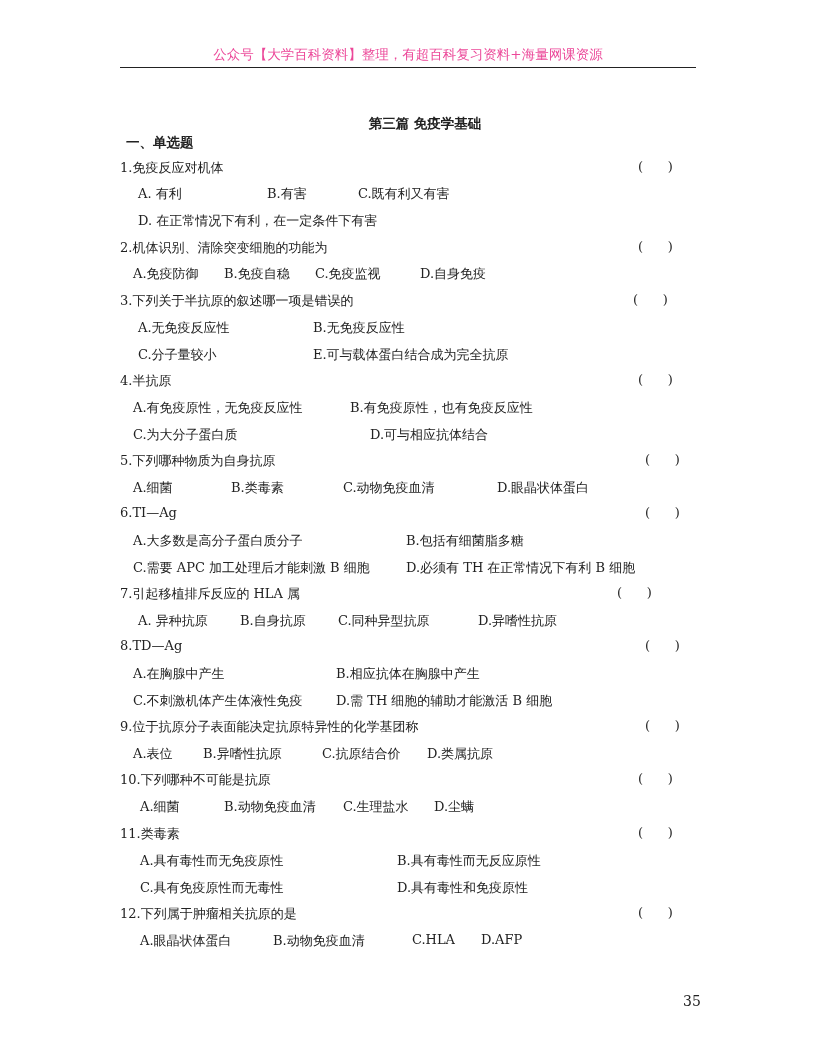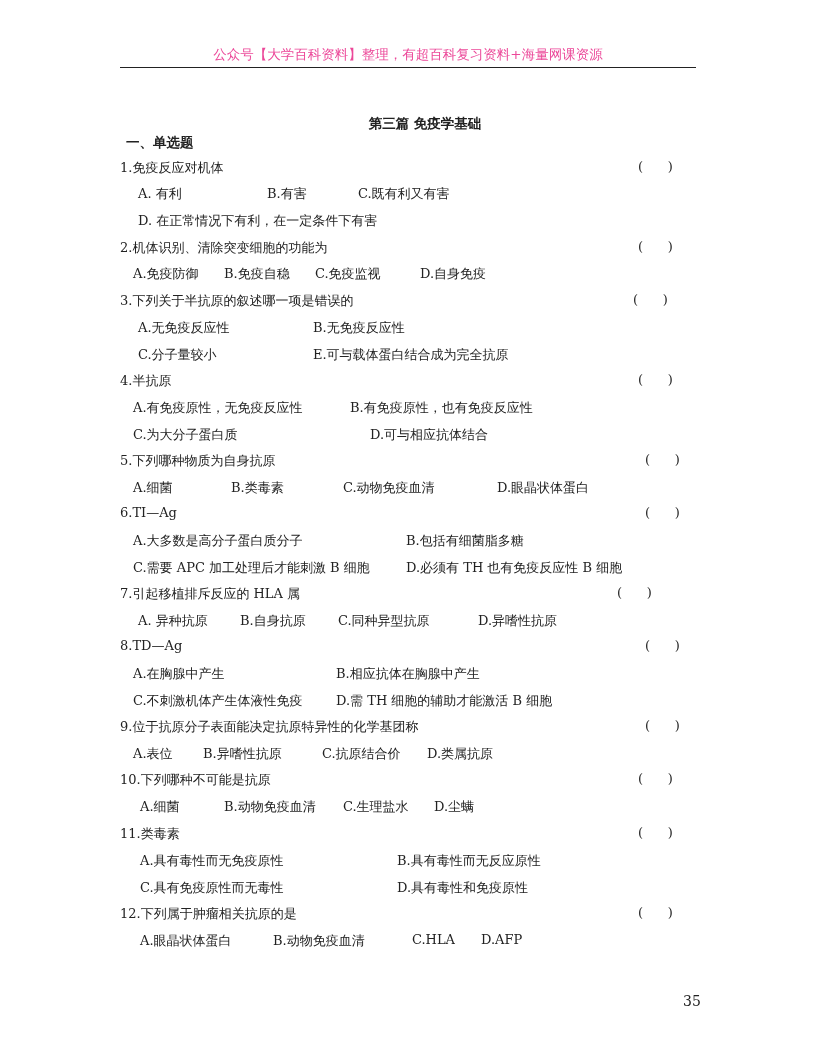--- a/index.html
+++ b/index.html
@@ -60,21 +60,21 @@
 <div class="opt" style="left:133px;top:479px">A.细菌</div>
 <div class="opt" style="left:231px;top:479px">B.类毒素</div>
 <div class="opt" style="left:343px;top:479px">C.动物免疫血清</div>
 <div class="opt" style="left:497px;top:479px">D.眼晶状体蛋白</div>
 
 <div class="line" style="left:120px;top:505px">6.TI—Ag</div>
 <div class="paren" style="left:645px;top:505px">(      )</div>
 <div class="opt" style="left:133px;top:532px">A.大多数是高分子蛋白质分子</div>
 <div class="opt" style="left:406px;top:532px">B.包括有细菌脂多糖</div>
 <div class="opt" style="left:133px;top:559px">C.需要 APC 加工处理后才能刺激 B 细胞</div>
-<div class="opt" style="left:406px;top:559px">D.必须有 TH 也有免疫反应性 B 细胞</div>
+<div class="opt" style="left:406px;top:559px">D.必须有 TH 在正常情况下有利 B 细胞</div>
 
 <div class="line" style="left:120px;top:585px">7.引起移植排斥反应的 HLA 属</div>
 <div class="paren" style="left:617px;top:585px">(      )</div>
 <div class="opt" style="left:138px;top:612px">A.  异种抗原</div>
 <div class="opt" style="left:240px;top:612px">B.自身抗原</div>
 <div class="opt" style="left:338px;top:612px">C.同种异型抗原</div>
 <div class="opt" style="left:478px;top:612px">D.异嗜性抗原</div>
 
 <div class="line" style="left:120px;top:638px">8.TD—Ag</div>
 <div class="paren" style="left:645px;top:638px">(      )</div>

